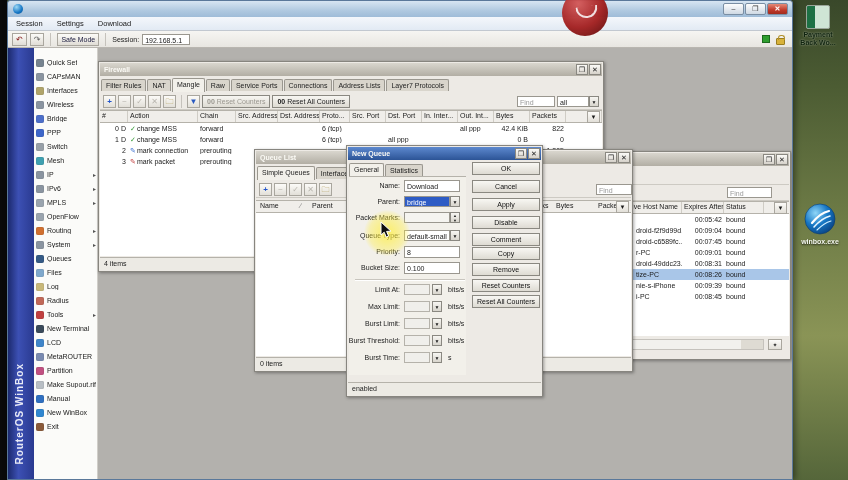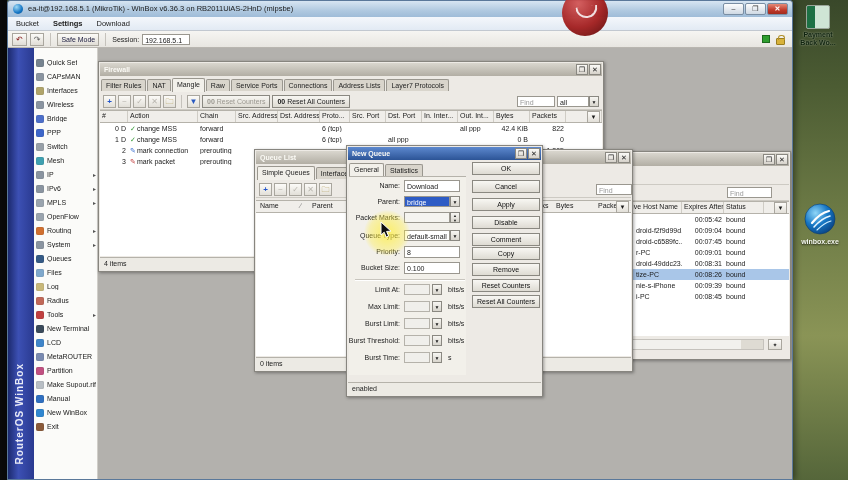--- a/index.html
+++ b/index.html
@@ -131,30 +131,29 @@
     <path d="M8 20 Q16 10 25 8" stroke="#fff" stroke-width="2.2" fill="none" stroke-linecap="round"></path>
     <path d="M10 24 Q18 15 26 13" stroke="#e8f6ff" stroke-width="1.6" fill="none" stroke-linecap="round"></path>
     <path d="M13 27 Q20 20 27 18" stroke="#cfeeff" stroke-width="1.1" fill="none" stroke-linecap="round"></path>
   </svg>
   <div class="dlabel light">winbox.exe</div>
 </div>
 
 <div class="winbox">
   <div class="apptitle">
     <span class="appico"></span>
-    <span>ea-it@192.168.5.1 (MikroTik) - WinBox v6.36.3 on RB2011UiAS-2HnD (mipsbe)</span>
   </div>
   <div class="winctl">
     <div class="cbtn">–</div>
     <div class="cbtn">❐</div>
     <div class="cbtn close">✕</div>
   </div>
   <div class="menubar">
-      <span style="cursor: default;">Bucket</span>
-      <span style="cursor: default; font-weight: bold;">Settings</span>
+      <span style="cursor: default;">Session</span>
+      <span style="cursor: default;">Settings</span>
       <span style="cursor: default;">Download</span>
     </div>
   <div class="appbar">
     <div class="abtn" style="color:#8a2020;">↶</div>
     <div class="abtn" style="color:#666;">↷</div>
     <div class="sep"></div>
     <div class="abtn" style="font-size:7px;">Safe Mode</div>
     <div class="sep"></div>
     <span style="font-size:7px;">Session:</span>
     <div class="inp" style="width:48px;">192.168.5.1</div>

